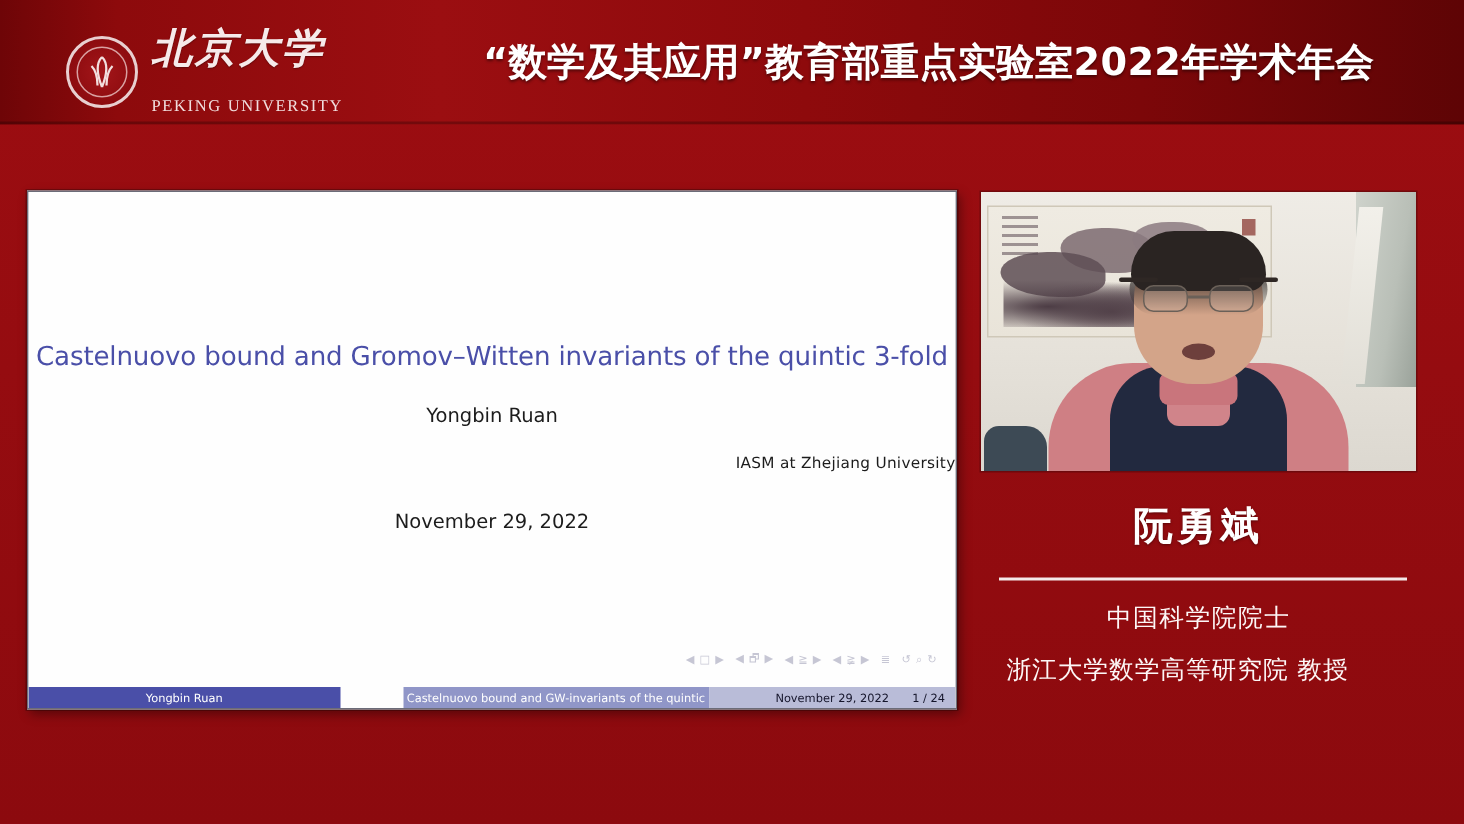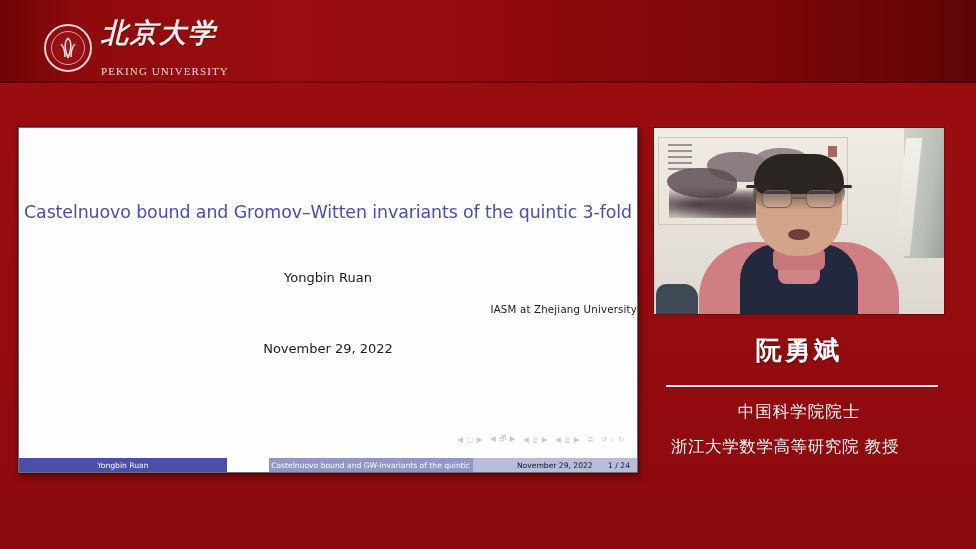--- a/index.html
+++ b/index.html
@@ -38,21 +38,21 @@
     font-family:"DejaVu Sans",sans-serif;font-weight:700;font-size:25.5px;
     letter-spacing:.2px;color:#ffffff;white-space:nowrap;
     text-shadow:0 1px 2px rgba(0,0,0,.45);}
 
   
   .slide{position:absolute;left:18px;top:127px;width:620px;height:346px;
     background:#ffffff;border:1px solid #6c6c78;box-sizing:border-box;
     box-shadow:0 0 0 1px rgba(0,0,0,.25), 2px 3px 7px rgba(0,0,0,.4);
     overflow:hidden;}
   .slide-body{position:relative;width:100%;height:100%;background:#fefefe;}
-  .slide-title{position:absolute;left:0;right:0;top:74px;text-align:center;
+  .slide-title{position:absolute;left:0;right:0;top:100px;text-align:center;
     font-family:"DejaVu Sans",sans-serif;font-size:17.4px;color:#4a4fa8;
     letter-spacing:-.1px;white-space:nowrap;}
   .slide-author{position:absolute;left:0;right:0;top:142px;text-align:center;
     font-family:"DejaVu Sans",sans-serif;font-size:13px;color:#1c1c1c;}
   .slide-affil{position:absolute;left:0;right:0;top:176px;text-align:right;
     font-family:"DejaVu Sans",sans-serif;font-size:10.2px;color:#1c1c1c;letter-spacing:.2px;}
   .slide-date{position:absolute;left:0;right:0;top:213px;text-align:center;
     font-family:"DejaVu Sans",sans-serif;font-size:13px;color:#1c1c1c;}
 
   .nav-symbols{position:absolute;right:12px;bottom:26px;
@@ -151,20 +151,21 @@
               <path d="M20 9 C17 12, 16 16, 16 22"></path>
             </g>
           </svg>
         </span>
       </div>
       <div class="cn-name">
         <div class="cn">北京大学</div>
         <div class="en">PEKING UNIVERSITY</div>
       </div>
     </div>
+    <div class="header-title">“数学及其应用”教育部重点实验室2022年学术年会</div>
   </div>
 
   <div class="slide">
     <div class="slide-body">
       <div class="slide-title">Castelnuovo bound and Gromov–Witten invariants of the quintic 3-fold</div>
       <div class="slide-author">Yongbin Ruan</div>
       <div class="slide-affil">IASM at Zhejiang University</div>
       <div class="slide-date">November 29, 2022</div>
 
       <div class="nav-symbols">

